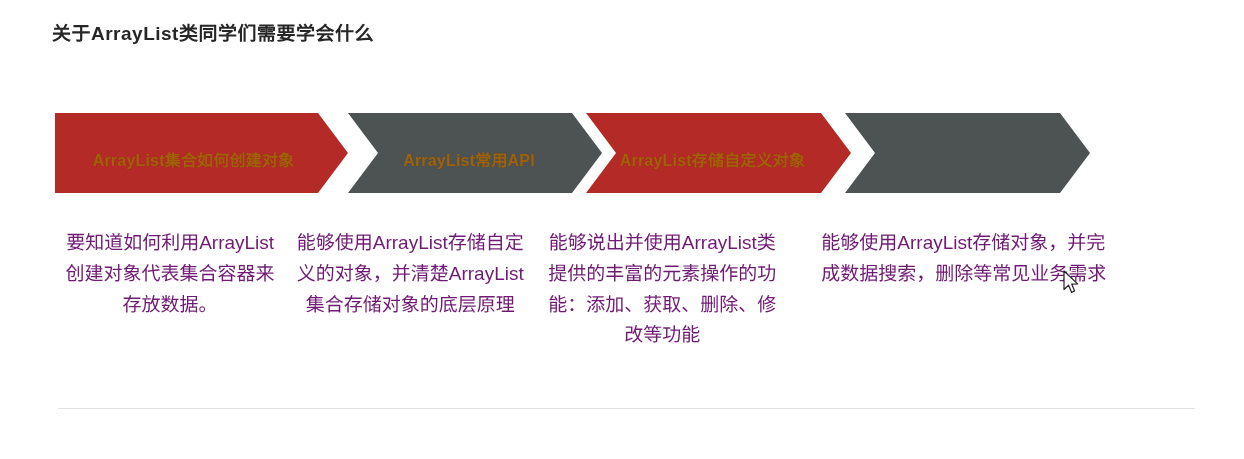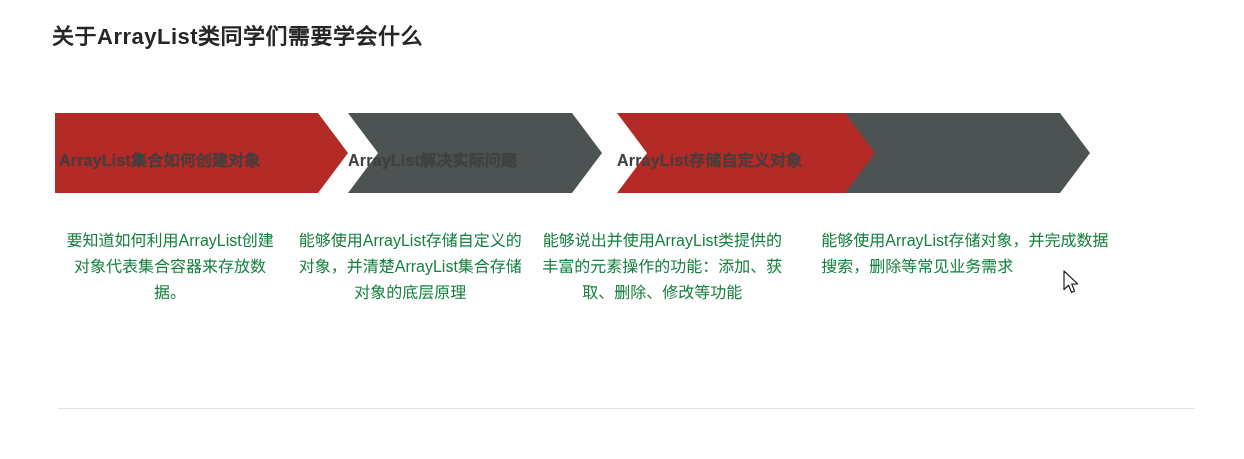--- a/index.html
+++ b/index.html
@@ -16,21 +16,21 @@
     font-family: "Liberation Sans", "DejaVu Sans", sans-serif;
     color: #3c3c3c;
     -webkit-font-smoothing: antialiased;
   }
 
   
   .page-title {
     position: absolute;
     left: 52px;
     top: 18px;
-    font-size: 22px;
+    font-size: 19px;
     font-weight: bold;
     letter-spacing: 0.5px;
     color: #262626;
     white-space: nowrap;
   }
 
   
   .chevron-band {
     position: absolute;
     left: 55px;
@@ -42,27 +42,27 @@
     position: absolute;
     top: 0;
     height: 80px;
     display: flex;
     align-items: center;
     box-sizing: border-box;
   }
   .chevron .chev-label {
     position: relative;
     z-index: 3;
-    color: #404040;
+    color: #a16207;
     font-size: 16px;
     font-weight: bold;
     letter-spacing: 0.2px;
     white-space: nowrap;
     width: 100%;
-    text-align: left;
+    text-align: center;
     padding-right: 12px;
     text-shadow: 0 0 1px rgba(0,0,0,0.15);
     margin-top: 12px;
   }
   .chevron.c-first .chev-label { padding-right: 20px; padding-left: 4px; }
 
   .chev-shape {
     position: absolute;
     inset: 0;
     z-index: 1;
@@ -81,23 +81,23 @@
   
   .desc-row {
     position: absolute;
     left: 55px;
     top: 228px;
     width: 1060px;
     display: flex;
     align-items: flex-start;
   }
   .desc-col {
-    font-size: 16px;
+    font-size: 19px;
     line-height: 1.62;
-    color: #15803d;
+    color: #701a75;
     text-align: center;
     box-sizing: border-box;
   }
   .desc-col.col-1 { width: 232px; padding: 0 6px; }
   .desc-col.col-2 { width: 256px; padding: 0 6px; }
   .desc-col.col-3 { width: 252px; padding: 0 6px; }
   .desc-col.col-4 { width: 300px; padding: 0 4px; text-align: left; margin-left: 28px; }
 
   
   .divider {
@@ -127,24 +127,24 @@
 
 <div class="chevron-band">
 
   <div class="chevron c-first" id="step-0" style="left:0px; width:293px;">
     <div class="chev-shape chev-red shape-first" style="background: rgb(179, 42, 38);"></div>
     <span class="chev-label">ArrayList集合如何创建对象</span>
   </div>
 
   <div class="chevron" id="step-1" style="left:293px; width:254px;">
     <div class="chev-shape chev-gray shape-mid" style="background: rgb(77, 83, 82);"></div>
-    <span class="chev-label">ArrayList解决实际问题</span>
+    <span class="chev-label">ArrayList常用API</span>
   </div>
 
-  <div class="chevron" id="step-2" style="left:562px; width:265px;">
+  <div class="chevron" id="step-2" style="left:531px; width:265px;">
     <div class="chev-shape chev-red shape-mid" style="background: rgb(179, 42, 38);"></div>
     <span class="chev-label">ArrayList存储自定义对象</span>
   </div>
 
   <div class="chevron" id="step-3" style="left:790px; width:245px;">
     <div class="chev-shape chev-gray shape-mid" style="background: rgb(77, 83, 82);"></div>
   </div>
 
 </div>
 

